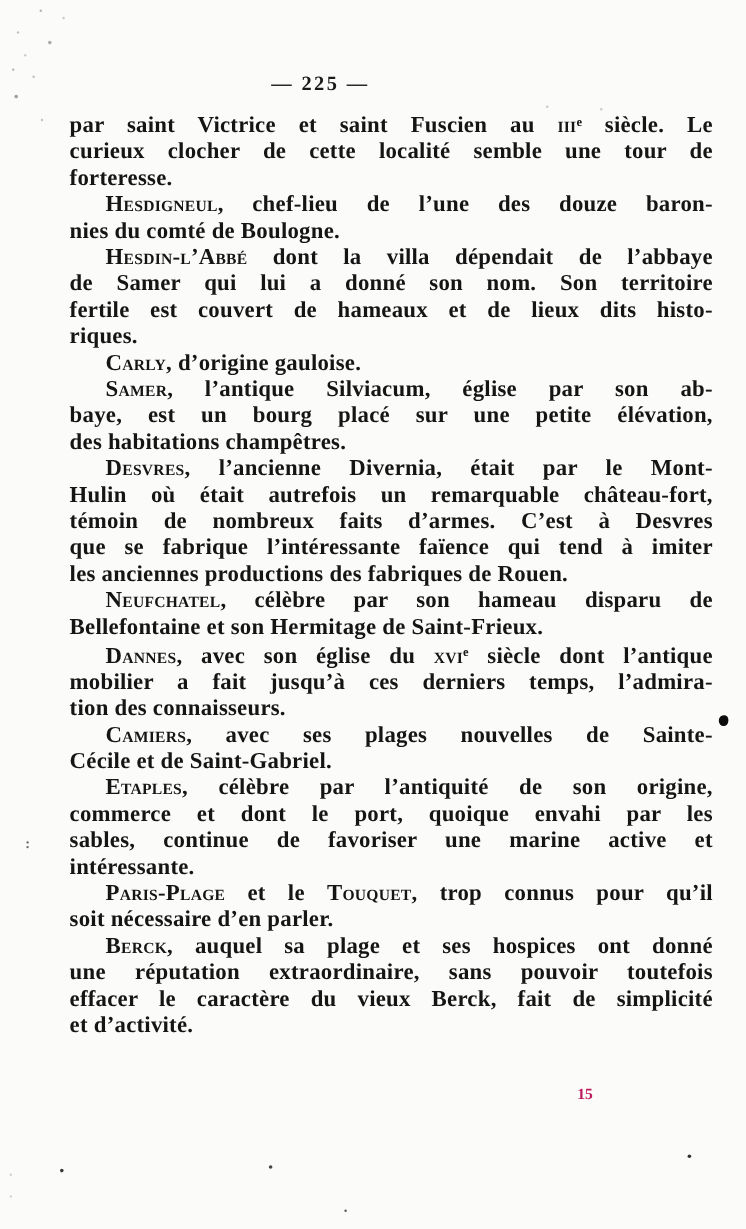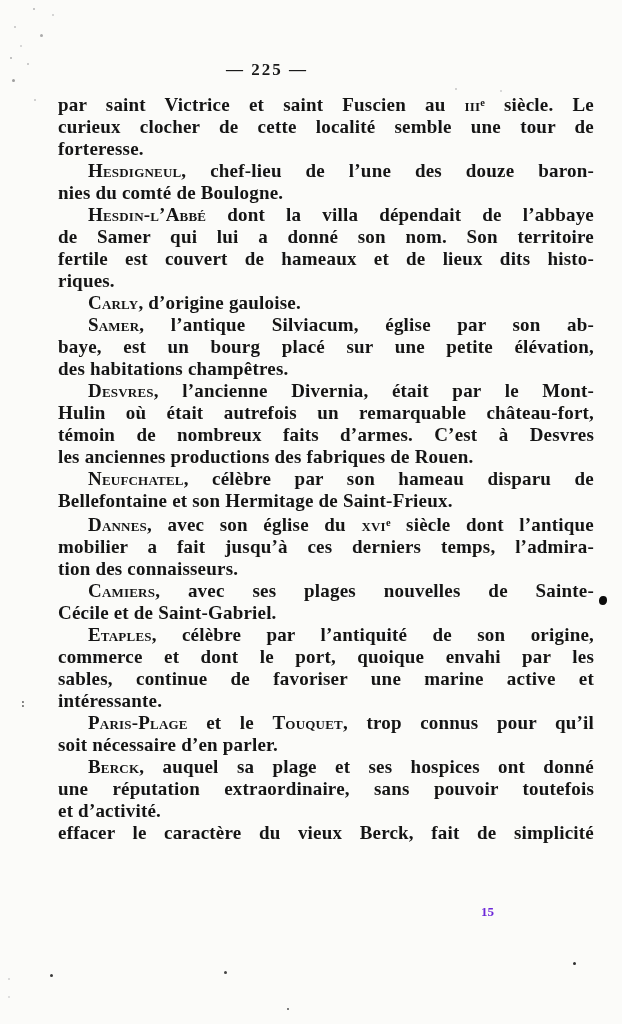--- a/index.html
+++ b/index.html
@@ -41,21 +41,21 @@
   .line.last { text-align-last: left; font-family: Liberation Serif, serif; }
   .line.indent { padding-left: 30px; }
   .sc { font-variant: small-caps; }
   .it { }
   .sup { font-size: 0.55em; vertical-align: 0.5em; letter-spacing: 0; }
   .signature {
     position: absolute;
     left: 481px; top: 904px;
     font-size: 13px;
     font-weight: bold;
-    color: #6d28d9;
+    color: #be185d;
   }
   .ink-dot {
     position: absolute;
     left: 599px; top: 596px;
     width: 8px; height: 9px;
     background: #0c0c0c;
     border-radius: 50% 45% 50% 48%;
   }
   .margin-mark {
     position: absolute;
@@ -92,20 +92,21 @@
       </div>
       <div class="paragraph">
         <div class="line indent"><span class="sc">Samer</span><span>, l’antique </span><span class="it">Silviacum</span><span>, église par son ab-</span></div>
         <div class="line"><span>baye, est un bourg placé sur une petite élévation,</span></div>
         <div class="line last"><span>des habitations champêtres.</span></div>
       </div>
       <div class="paragraph">
         <div class="line indent"><span class="sc">Desvres</span><span>, l’ancienne </span><span class="it">Divernia</span><span>, était par le Mont-</span></div>
         <div class="line"><span>Hulin où était autrefois un remarquable château-fort,</span></div>
         <div class="line"><span>témoin de nombreux faits d’armes. C’est à Desvres</span></div>
+        <div class="line"><span>que se fabrique l’intéressante faïence qui tend à imiter</span></div>
         <div class="line last"><span>les anciennes productions des fabriques de Rouen.</span></div>
       </div>
       <div class="paragraph">
         <div class="line indent"><span class="sc">Neufchatel</span><span>, célèbre par son hameau disparu de</span></div>
         <div class="line last"><span>Bellefontaine et son Hermitage de Saint-Frieux.</span></div>
       </div>
       <div class="paragraph">
         <div class="line indent"><span class="sc">Dannes</span><span>, avec son église du </span><span class="sc">xvi</span><span class="sup">e</span><span> siècle dont l’antique</span></div>
         <div class="line"><span>mobilier a fait jusqu’à ces derniers temps, l’admira-</span></div>
         <div class="line last"><span>tion des connaisseurs.</span></div>
@@ -120,22 +121,22 @@
         <div class="line"><span>sables, continue de favoriser une marine active et</span></div>
         <div class="line last"><span>intéressante.</span></div>
       </div>
       <div class="paragraph">
         <div class="line indent"><span class="sc">Paris-Plage</span><span> et le </span><span class="sc">Touquet</span><span>, trop connus pour qu’il</span></div>
         <div class="line last"><span>soit nécessaire d’en parler.</span></div>
       </div>
       <div class="paragraph">
         <div class="line indent"><span class="sc">Berck</span><span>, auquel sa plage et ses hospices ont donné</span></div>
         <div class="line"><span>une réputation extraordinaire, sans pouvoir toutefois</span></div>
+        <div class="line"><span>effacer le caractère du vieux Berck, fait de simplicité</span></div>
         <div class="line last"><span>et d’activité.</span></div>
-        <div class="line"><span>effacer le caractère du vieux Berck, fait de simplicité</span></div>
       </div>
     </div>
   <div class="signature">15</div>
   <div class="ink-dot"></div>
   <div class="margin-mark">:</div>
   <div id="speckles">
       <div class="speck" style="left: 33px; top: 8px; width: 2px; height: 2px; background: rgb(181, 181, 181);"></div>
       <div class="speck" style="left: 14px; top: 26px; width: 2px; height: 2px; background: rgb(192, 192, 192);"></div>
       <div class="speck" style="left: 40px; top: 34px; width: 3px; height: 3px; background: rgb(171, 171, 171);"></div>
       <div class="speck" style="left: 52px; top: 14px; width: 2px; height: 2px; background: rgb(200, 200, 200);"></div>

